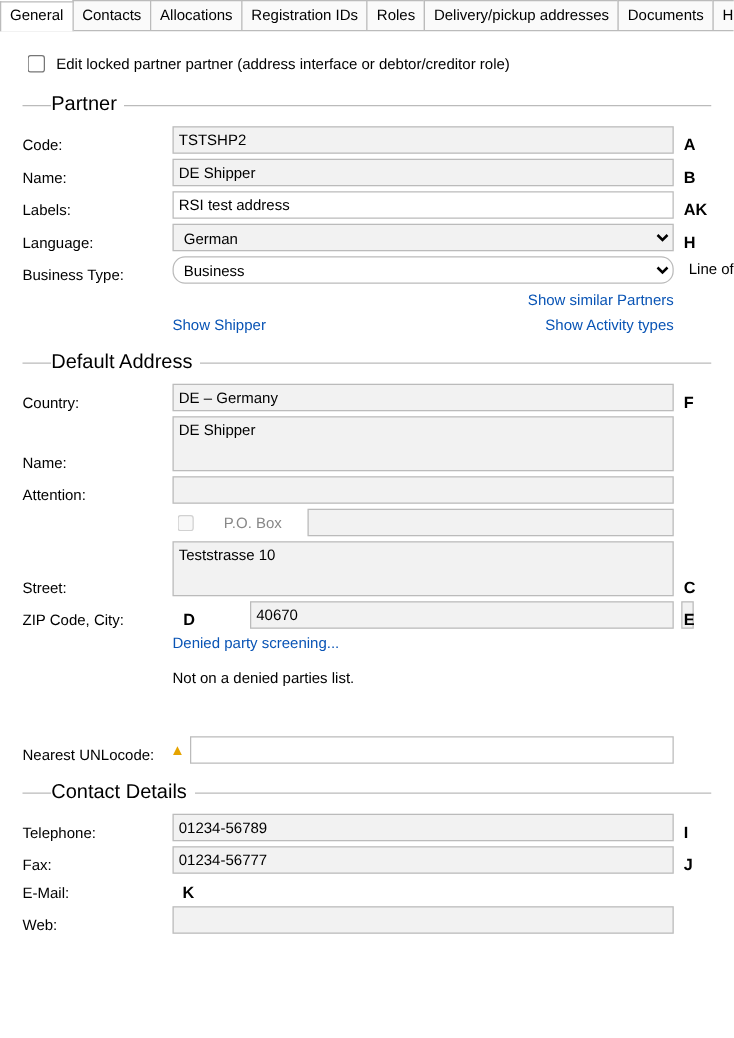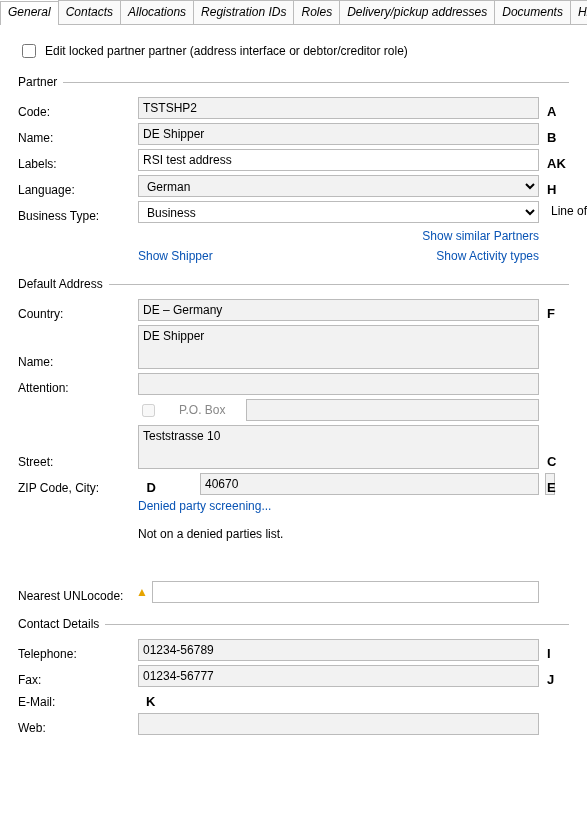--- a/index.html
+++ b/index.html
@@ -7,21 +7,20 @@
     margin: 0;
     font-family: "Segoe UI", Tahoma, sans-serif;
     font-size: 12px;
     background: #fff;
     color: #000;
     width: 587px;
   }
   .tabbar {
     display: flex;
     border-bottom: 1px solid #bbb;
-    font-style: italic;
   }
   .tab {
     padding: 4px 7px 5px 7px;
     border: 1px solid #bbb;
     border-bottom: none;
     margin-right: -1px;
     background: #fafafa;
     cursor: pointer;
     font-size: 12px;
     white-space: nowrap;
@@ -43,22 +42,23 @@
     width: 14px; height: 14px;
   }
   fieldset.section {
     border: none;
     border-top: 1px solid #bbb;
     padding: 4px 0 2px 0;
     margin: 8px 0 2px 0;
   }
   fieldset.section > legend {
     padding: 0 6px 0 0;
-    font-size: 12px;
+    font-size: 16px;
     color: #000;
+    margin-left: 23px;
   }
   .row {
     display: flex;
     align-items: flex-end;
     margin: 4px 0;
   }
   .label-col {
     width: 120px;
     min-width: 120px;
     padding: 3px 4px 0 0;
@@ -92,21 +92,21 @@
     width: 100%;
     border: 1px solid #bbb;
     background: #f2f2f2;
     padding: 3px 4px;
     font-family: inherit;
     font-size: 12px;
     resize: none;
     height: 44px;
   }
   .small-select {
-    width: 130px; flex: none;
+    width: 130px; flex: none; border-radius: 10px;
   }
   .inline-label {
     padding: 3px 2px 0 6px;
     white-space: nowrap;
   }
   .links-row {
     display: flex;
     margin: 6px 0 4px 0;
   }
   .links-row .spacer { flex: 1; }

